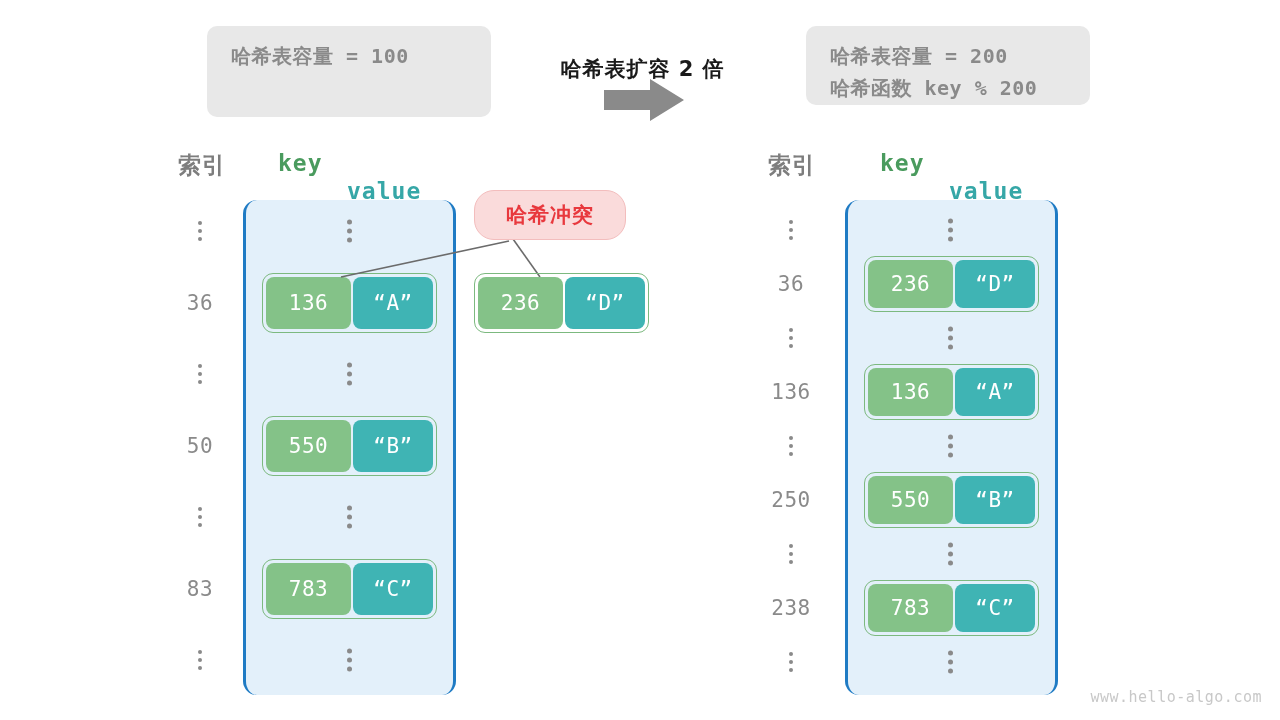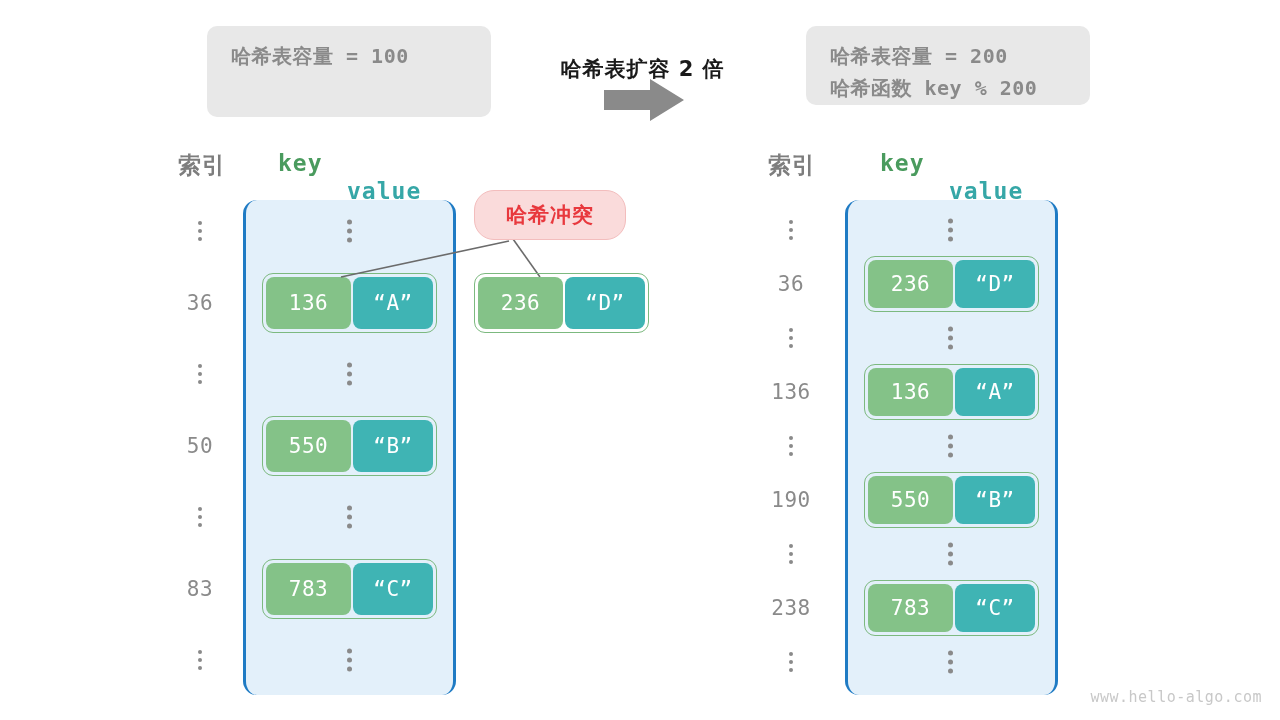--- a/index.html
+++ b/index.html
@@ -313,21 +313,21 @@
     <div class="vdots small" style="left: 791px; top: 446px;">
       <i></i>
       <i></i>
       <i></i>
     </div>
     <div class="vdots" style="left: 950px; top: 446px;">
       <i></i>
       <i></i>
       <i></i>
     </div>
-    <div class="index-label" style="left: 756px; top: 500px;">190</div>
+    <div class="index-label" style="left: 756px; top: 500px;">250</div>
     <div class="kv-pair pair-right" style="left: 864px; top: 500px;">
       <div class="kv-cell kv-key">550</div>
       <div class="kv-cell kv-val">“B”</div>
     </div>
     <div class="vdots small" style="left: 791px; top: 554px;">
       <i></i>
       <i></i>
       <i></i>
     </div>
     <div class="vdots" style="left: 950px; top: 554px;">

